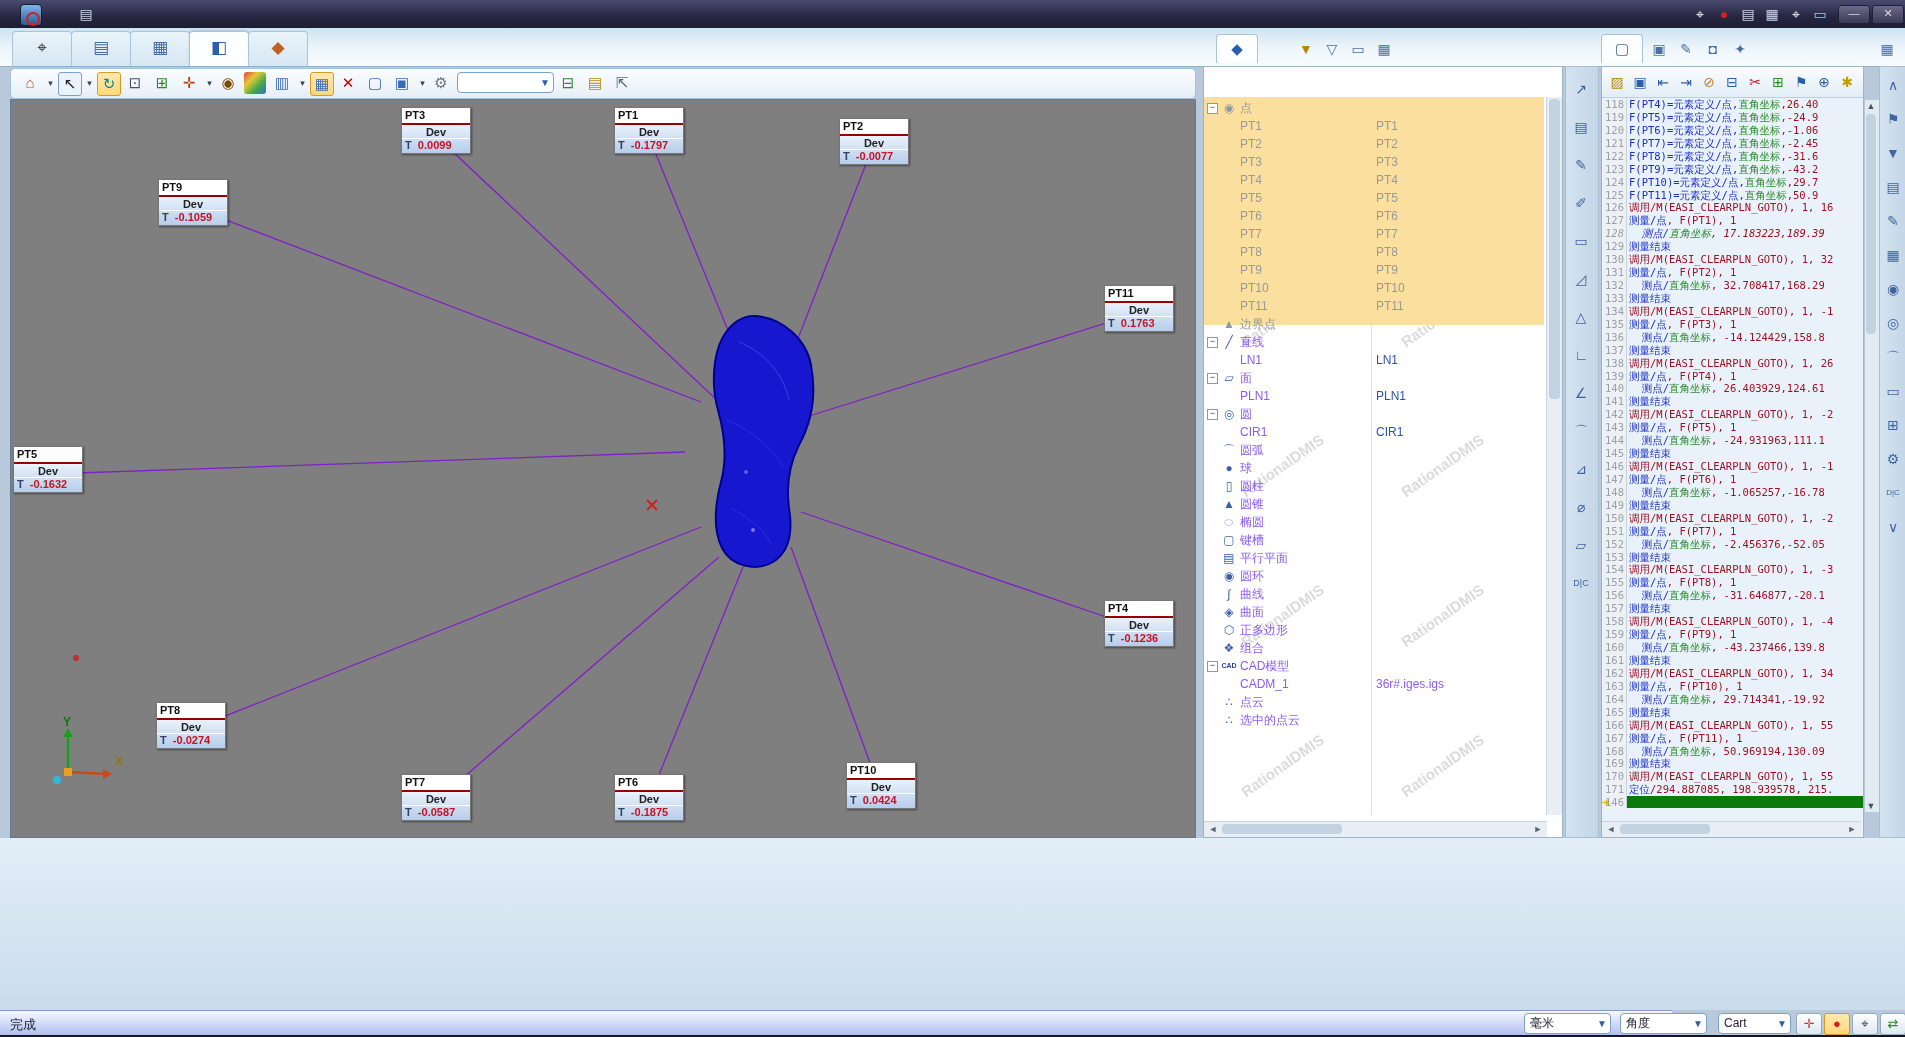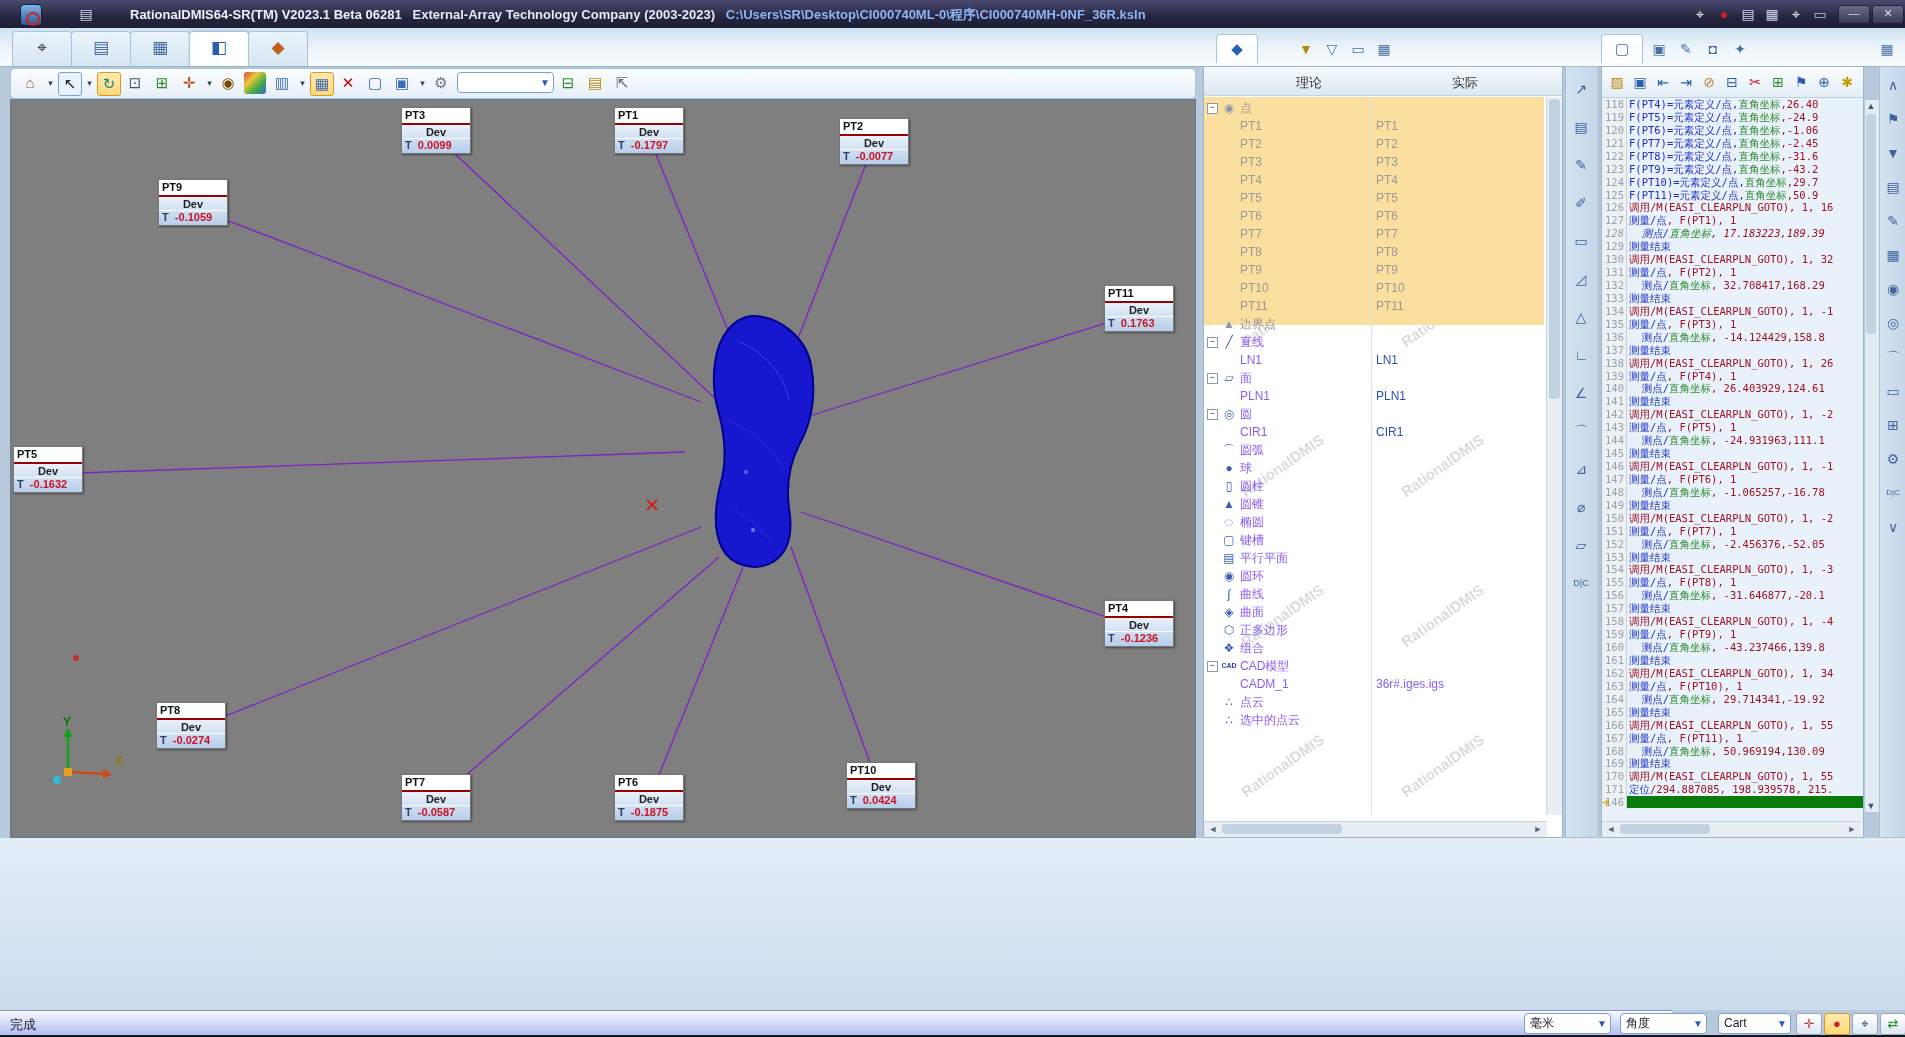--- a/index.html
+++ b/index.html
@@ -110,25 +110,20 @@
      background:linear-gradient(#fff,#dde8f2);text-align:center;font-size:13px;line-height:19px;}
 </style>
 </head>
 <body>
 
 <div id="app">
 
   <div id="titlebar" class="abs">
     <div id="applogo"></div>
     <div class="tb-ico" style="left:76px;color:#cfd8ea;">▤</div>
-    <div class="apptitle">
-      <span>RationalDMIS64-SR(TM) V2023.1 Beta 06281</span>&nbsp;&nbsp;
-      <span class="company">External-Array Technology Company (2003-2023)</span>&nbsp;&nbsp;
-      <span class="path">C:\Users\SR\Desktop\CI000740ML-0\程序\CI000740MH-0NF_36R.ksln</span>
-    </div>
     <div id="tb-right-icons">
         <div class="tb-ico" style="left: 1690px; color: rgb(232, 232, 232);">⌖</div>
         <div class="tb-ico" style="left: 1714px; color: rgb(208, 32, 32);">●</div>
         <div class="tb-ico" style="left: 1738px; color: rgb(207, 216, 234);">▤</div>
         <div class="tb-ico" style="left: 1762px; color: rgb(207, 216, 234);">▦</div>
         <div class="tb-ico" style="left: 1786px; color: rgb(232, 232, 232);">⌖</div>
         <div class="tb-ico" style="left: 1810px; color: rgb(158, 200, 238);">▭</div>
       </div>
     <div class="winbtn" style="left:1838px;">—</div>
     <div class="winbtn" style="left:1872px;">✕</div>
@@ -316,24 +311,20 @@
           <div class="hd">PT10</div>
           <div class="bd">
             <div class="dev">Dev</div>
             <div class="val"><span class="t">T</span>&nbsp;&nbsp;<span class="v">0.0424</span></div>
           </div>
         </div>
       </div>
   </div>
 
   <div id="treepanel" class="abs">
-    <div id="tree-header">
-      <span class="col" style="left:92px;">理论</span>
-      <span class="col" style="left:248px;">实际</span>
-    </div>
     <div id="tree-wm">
         <div class="wm" style="left: 30px; top: 90px;">RationalDMIS</div>
         <div class="wm" style="left: 190px; top: 90px;">RationalDMIS</div>
         <div class="wm" style="left: 30px; top: 240px;">RationalDMIS</div>
         <div class="wm" style="left: 190px; top: 240px;">RationalDMIS</div>
         <div class="wm" style="left: 30px; top: 390px;">RationalDMIS</div>
         <div class="wm" style="left: 190px; top: 390px;">RationalDMIS</div>
         <div class="wm" style="left: 30px; top: 540px;">RationalDMIS</div>
         <div class="wm" style="left: 190px; top: 540px;">RationalDMIS</div>
         <div class="wm" style="left: 30px; top: 690px;">RationalDMIS</div>

